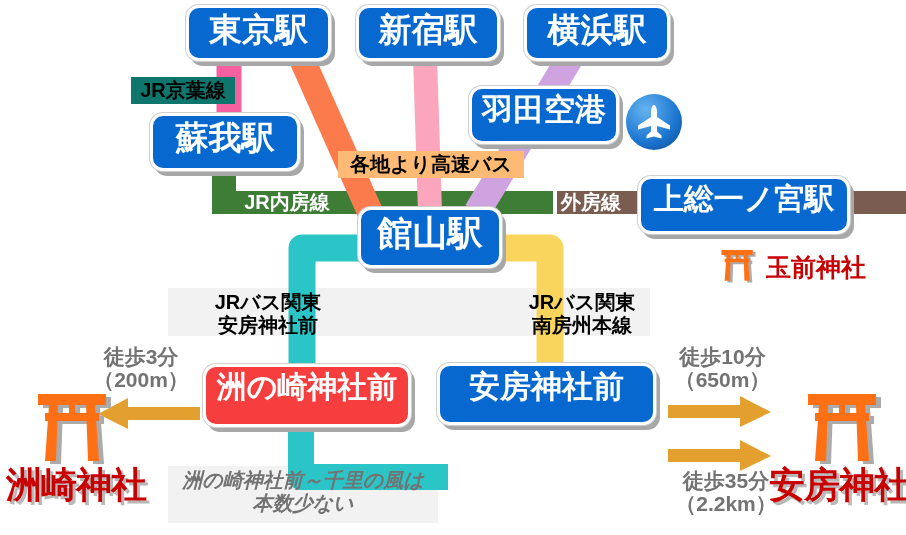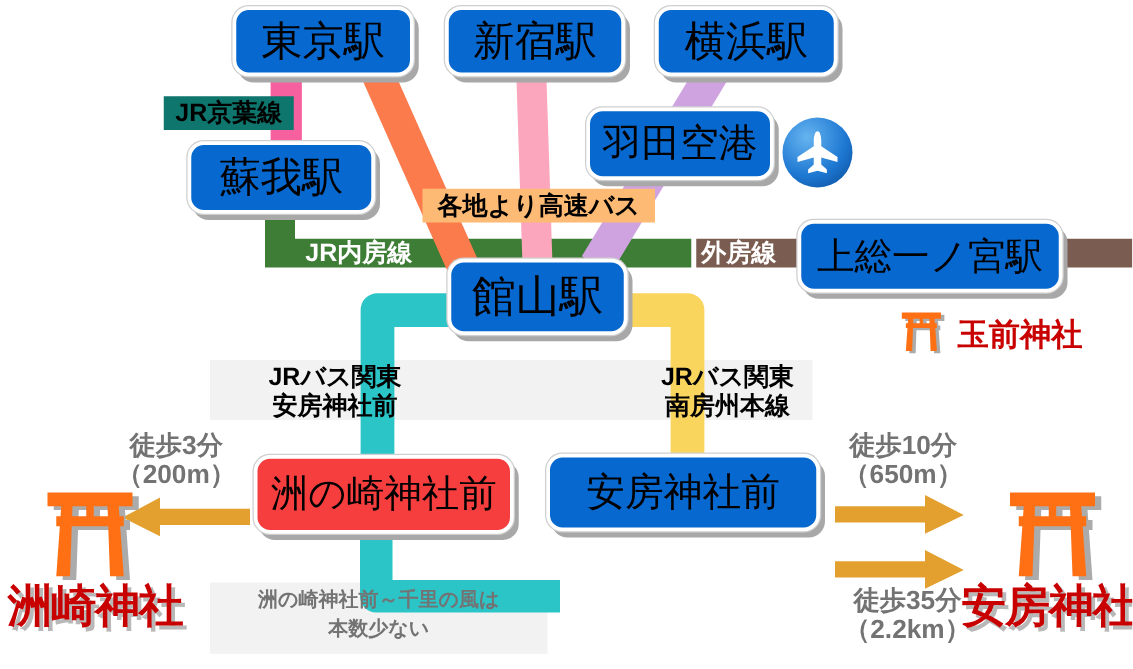--- a/index.html
+++ b/index.html
@@ -1,32 +1,32 @@
 <!DOCTYPE html>
 <html><head>
 <meta charset="utf-8">
 <style>
   html,body{margin:0;padding:0;background:#fff;}
   .stage{position:relative;width:906px;height:535px;overflow:hidden;background:#fff;
          font-family:"Liberation Sans","DejaVu Sans",sans-serif;}
   .stage svg{position:absolute;left:0;top:0;z-index:1;}
   .box{position:absolute;z-index:3;background:#0768D0;border:3px solid #fff;border-radius:13px;
-       box-shadow:0 0 0 1px #cfcfcf,4px 5px 0 0 #a8a8a8;display:flex;align-items:center;
-       justify-content:center;color:#000000;font-weight:normal;box-sizing:border-box;white-space:nowrap;}
+       box-shadow:0 0 0 1px #cfcfcf,4px 5px 0 0 #a8a8a8;display:flex;align-items:flex-start;
+       justify-content:center;color:#ffffff;font-weight:bold;box-sizing:border-box;white-space:nowrap;}
   .box.red{background:#F73E3E;}
   .lbl{position:absolute;z-index:4;font-weight:bold;color:#000;white-space:nowrap;
        display:flex;align-items:center;justify-content:center;}
   .lbl.stack{flex-direction:column;line-height:23px;}
   .white-bg{background:#0f766e;}
   .soft-bg{background:#fdba74;}
   .white-t{color:#fff;text-align:center;}
   .red-t{color:#737373;}
   .shrine-name{font-size:36px;color:#C80000;text-shadow:3px 3px 0 #b8b8b8;letter-spacing:-1px;}
   .walk{font-size:21px;line-height:26px;}
-  .note-t{font-size:16px;line-height:25px;}
+  .note-t{font-size:20px;line-height:25px;font-style:italic;}
 </style>
 </head>
 <body>
 
 <div class="stage">
 
   <svg width="906" height="535" viewBox="0 0 906 535">
     <defs>
       <radialGradient id="planeBg" cx="35%" cy="28%" r="85%">
         <stop offset="0" stop-color="#66B4F0"></stop>

